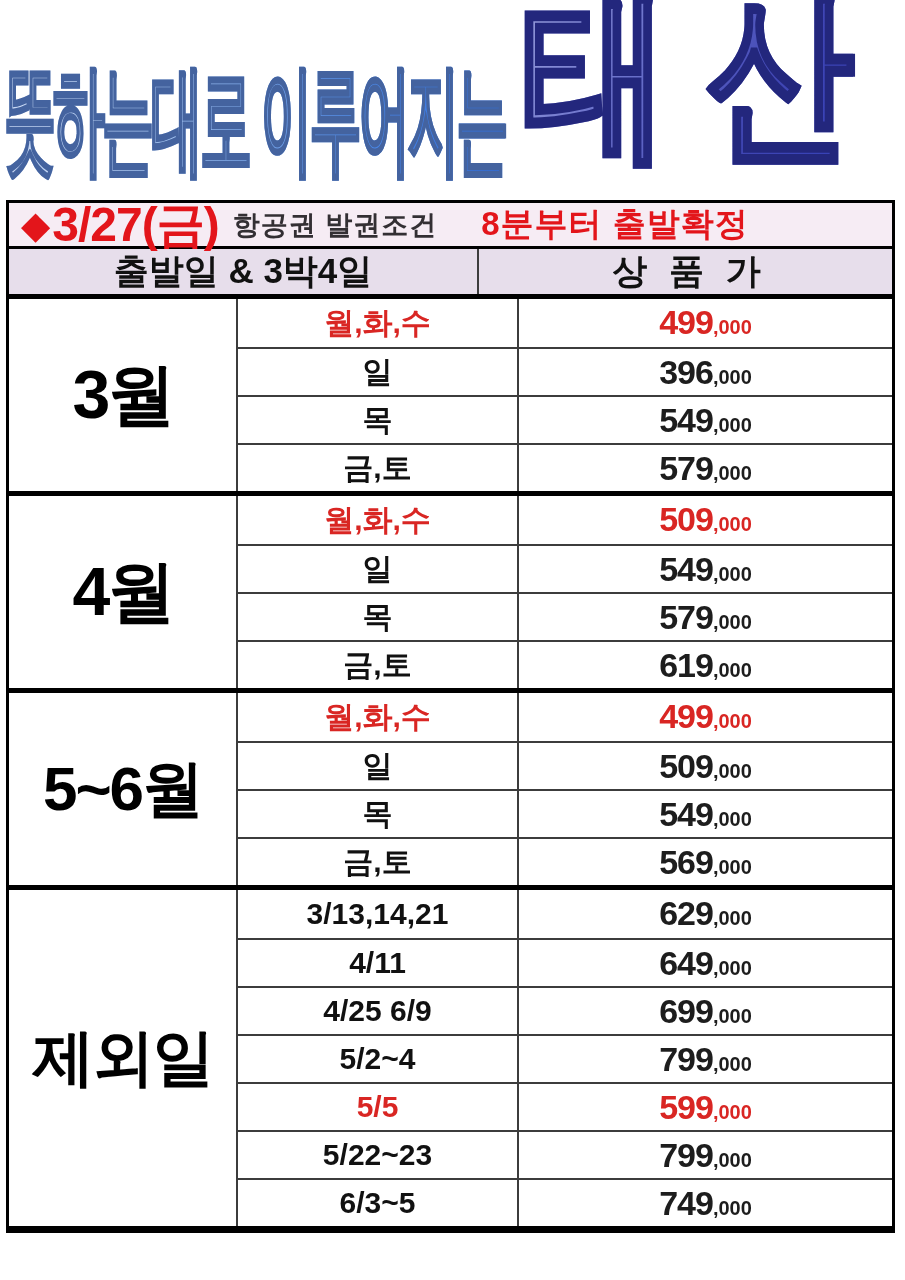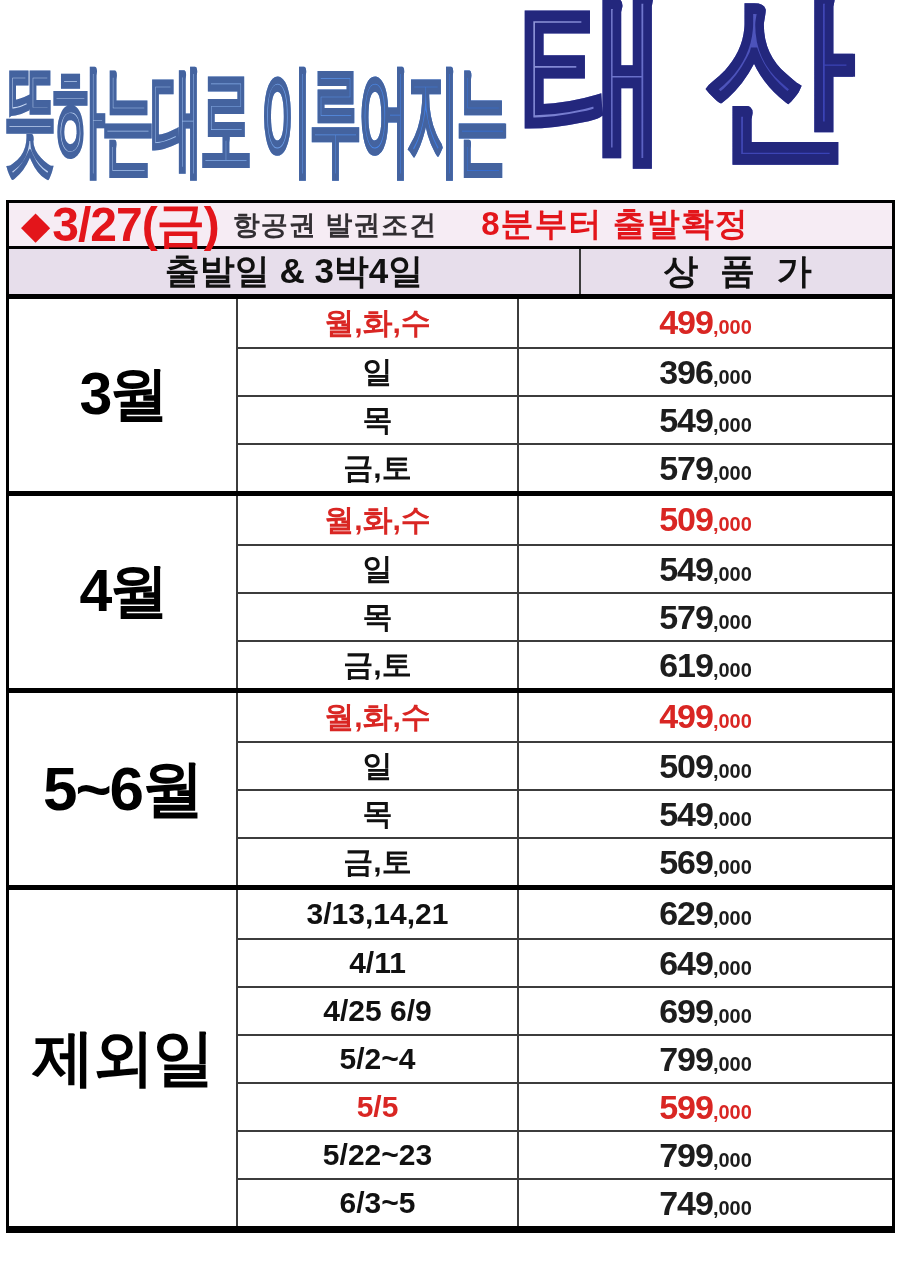--- a/index.html
+++ b/index.html
@@ -68,29 +68,29 @@
   .banner-cond{font-size:27px;font-weight:700;color:#332f33;margin-left:14px;letter-spacing:1px;}
   .banner-high{font-size:33px;font-weight:800;color:var(--red);margin-left:44px;letter-spacing:1px;}
   
   .header-row{
     height:50px;background:var(--header-bg);
     border-bottom:5px solid #000;
     display:flex;align-items:stretch;
   }
   .hcell{display:flex;align-items:center;justify-content:center;
     font-size:35px;font-weight:800;color:var(--ink);}
-  .hcell.left{width:572px;border-right:2px solid var(--thin-line);letter-spacing:0;}
+  .hcell.left{width:470px;border-right:2px solid var(--thin-line);letter-spacing:0;}
   .hcell.right{flex:1;letter-spacing:6px;padding-left:8px;}
   
   .section{display:flex;border-bottom:5px solid #000;}
   .section:last-child{border-bottom:none;}
   .month-cell{
     width:229px;border-right:2px solid var(--thin-line);
     display:flex;align-items:center;justify-content:center;
-    font-size:59px;font-weight:800;color:#000;letter-spacing:-3px;
+    font-size:68px;font-weight:800;color:#000;letter-spacing:-3px;
   }
   .month-cell.month-sm{font-size:62px;letter-spacing:-2px;}
   .rows{flex:1;display:flex;flex-direction:column;}
   .row{height:48px;display:flex;}
   .row + .row{border-top:2px solid var(--thin-line);}
   .day-cell{
     width:281px;border-right:2px solid var(--thin-line);
     display:flex;align-items:center;justify-content:center;
     font-size:30px;font-weight:700;color:var(--ink);letter-spacing:0;
   }

